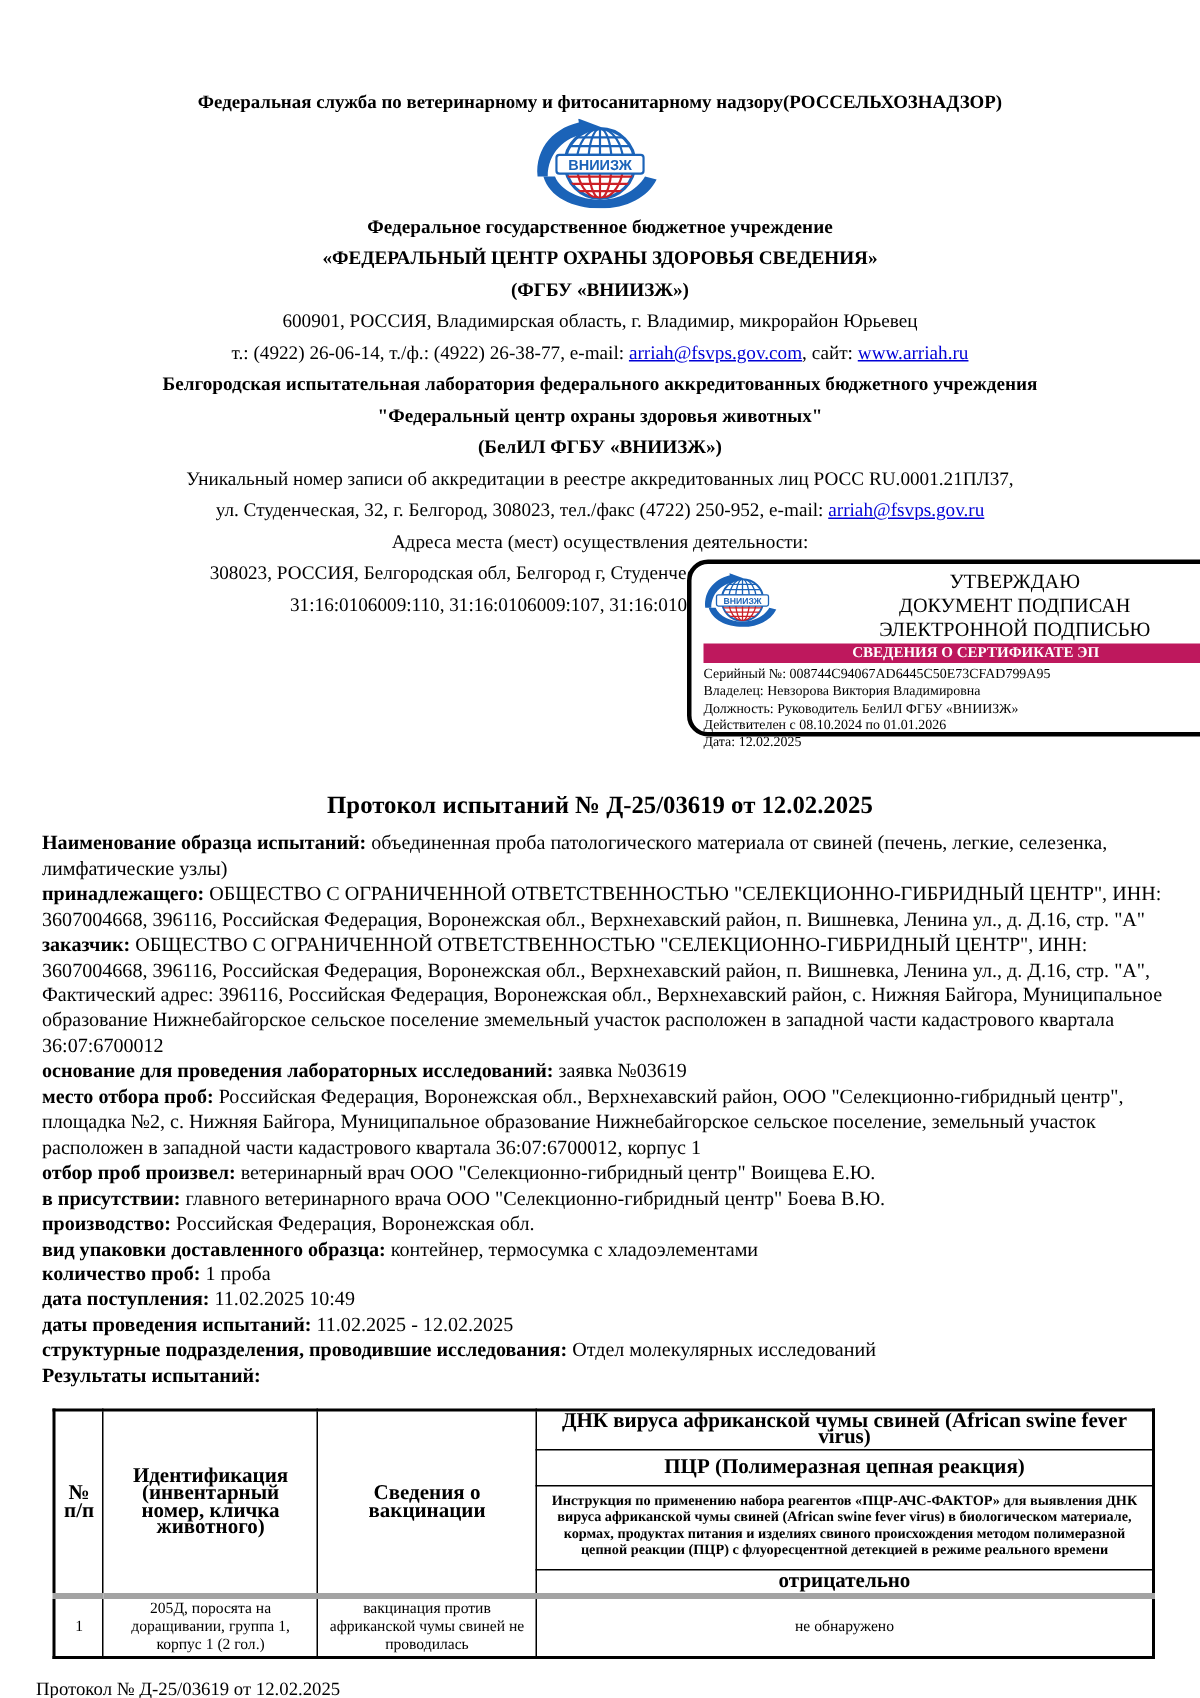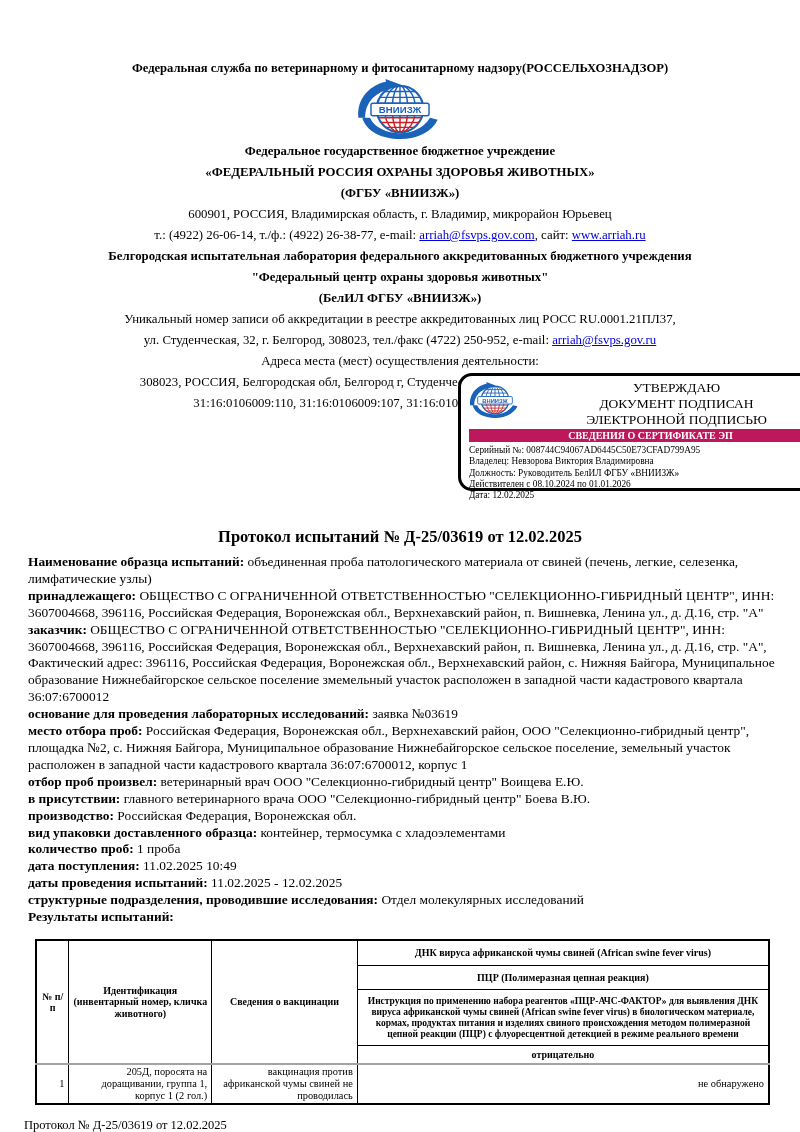--- a/index.html
+++ b/index.html
@@ -19,24 +19,24 @@
   .stamp-bar{background:#be185d;color:#fff;text-align:center;font-size:10px;line-height:13px;
              margin:1px 0 3px;font-weight:bold;}
   .stamp-lines{font-size:9.3px;line-height:11.3px;text-align:left;}
   
   .title{margin:112px 0 0;font-size:16.5px;font-weight:bold;text-align:center;line-height:22px;}
   .fields{margin:6px 25px 0 28px;font-size:13.4px;line-height:16.9px;text-align:left;}
   .fields p{margin:0;}
   
   table.results{border-collapse:collapse;margin:13px 0 0 35px;width:735px;}
   .results td{border:1px solid #000;padding:1px 4px;text-align:center;vertical-align:middle;
-              font-size:10px;line-height:11.4px;}
+              font-size:14px;line-height:11.4px;}
   .results .hd{font-weight:bold;}
   .results .small{font-size:9.5px;line-height:11px;}
-  .results tr.datarow td{border-top:2px solid #a3a3a3;font-size:10.4px;line-height:11.8px;text-align:right;}
+  .results tr.datarow td{border-top:4px solid #a3a3a3;font-size:10.4px;line-height:11.8px;}
   .results{border:2px solid #000;}
   .footer{margin:12px 0 0 24px;font-size:12.5px;line-height:17px;text-align:left;}
 </style>
 </head>
 <body>
 
 <svg width="0" height="0" style="position:absolute" aria-hidden="true">
   <symbol id="logo-vniizh" viewBox="0 0 90 62">
     <clipPath id="globeClip">
         <circle cx="45" cy="31" r="24"></circle>
@@ -78,21 +78,21 @@
 
 <div class="page">
 
   <div class="agency">Федеральная служба по ветеринарному и фитосанитарному надзору(РОССЕЛЬХОЗНАДЗОР)</div>
 
   <svg class="logo-main">
       <use href="#logo-vniizh"></use>
     </svg>
 
   <div class="hline b">Федеральное государственное бюджетное учреждение</div>
-  <div class="hline b">«ФЕДЕРАЛЬНЫЙ РОССИЯ ОХРАНЫ ЗДОРОВЬЯ ЖИВОТНЫХ»</div>
+  <div class="hline b">«ФЕДЕРАЛЬНЫЙ ЦЕНТР ОХРАНЫ ЗДОРОВЬЯ СВЕДЕНИЯ»</div>
   <div class="hline b">(ФГБУ «ВНИИЗЖ»)</div>
   <div class="hline">600901, РОССИЯ, Владимирская область, г. Владимир, микрорайон Юрьевец</div>
   <div class="hline">
     <span>т.: (4922) 26-06-14, т./ф.: (4922) 26-38-77, e-mail: </span><a class="lnk">arriah@fsvps.gov.com</a><span>, сайт: </span><a class="lnk">www.arriah.ru</a>
   </div>
   <div class="hline b">Белгородская испытательная лаборатория федерального аккредитованных бюджетного учреждения</div>
   <div class="hline b">"Федеральный центр охраны здоровья животных"</div>
   <div class="hline b">(БелИЛ ФГБУ «ВНИИЗЖ»)</div>
   <div class="hline">Уникальный номер записи об аккредитации в реестре аккредитованных лиц РОСС RU.0001.21ПЛ37,</div>
   <div class="hline">

